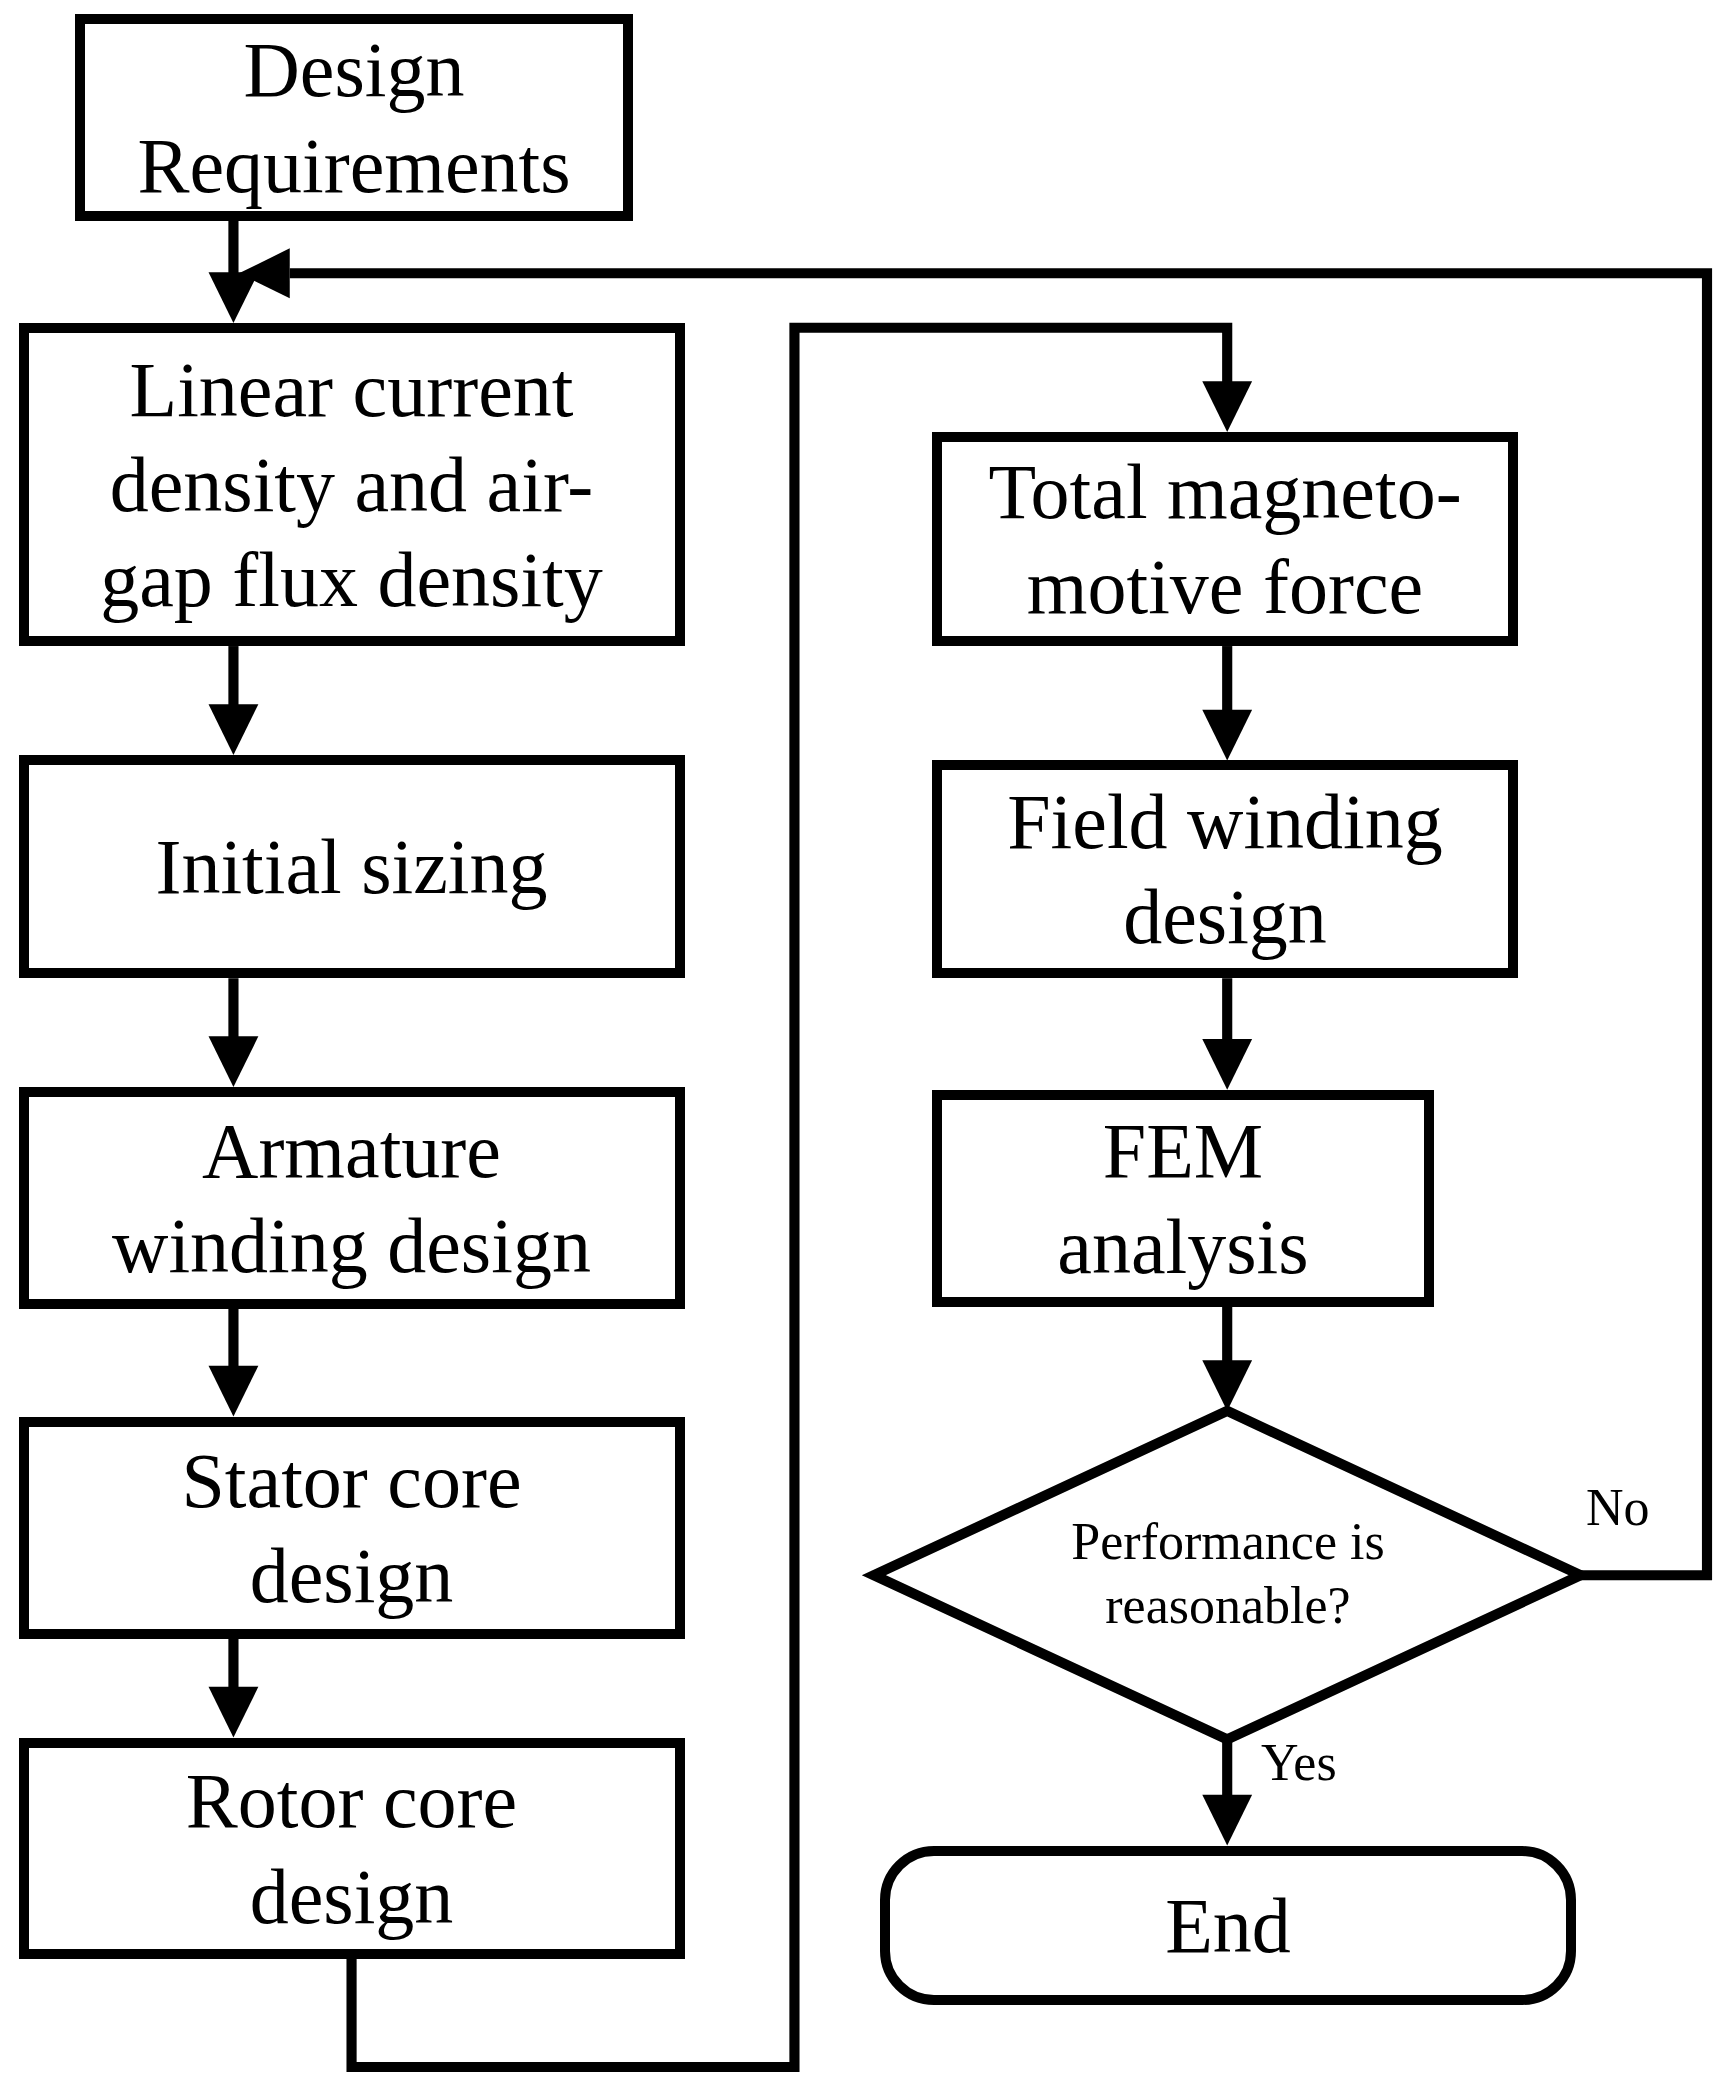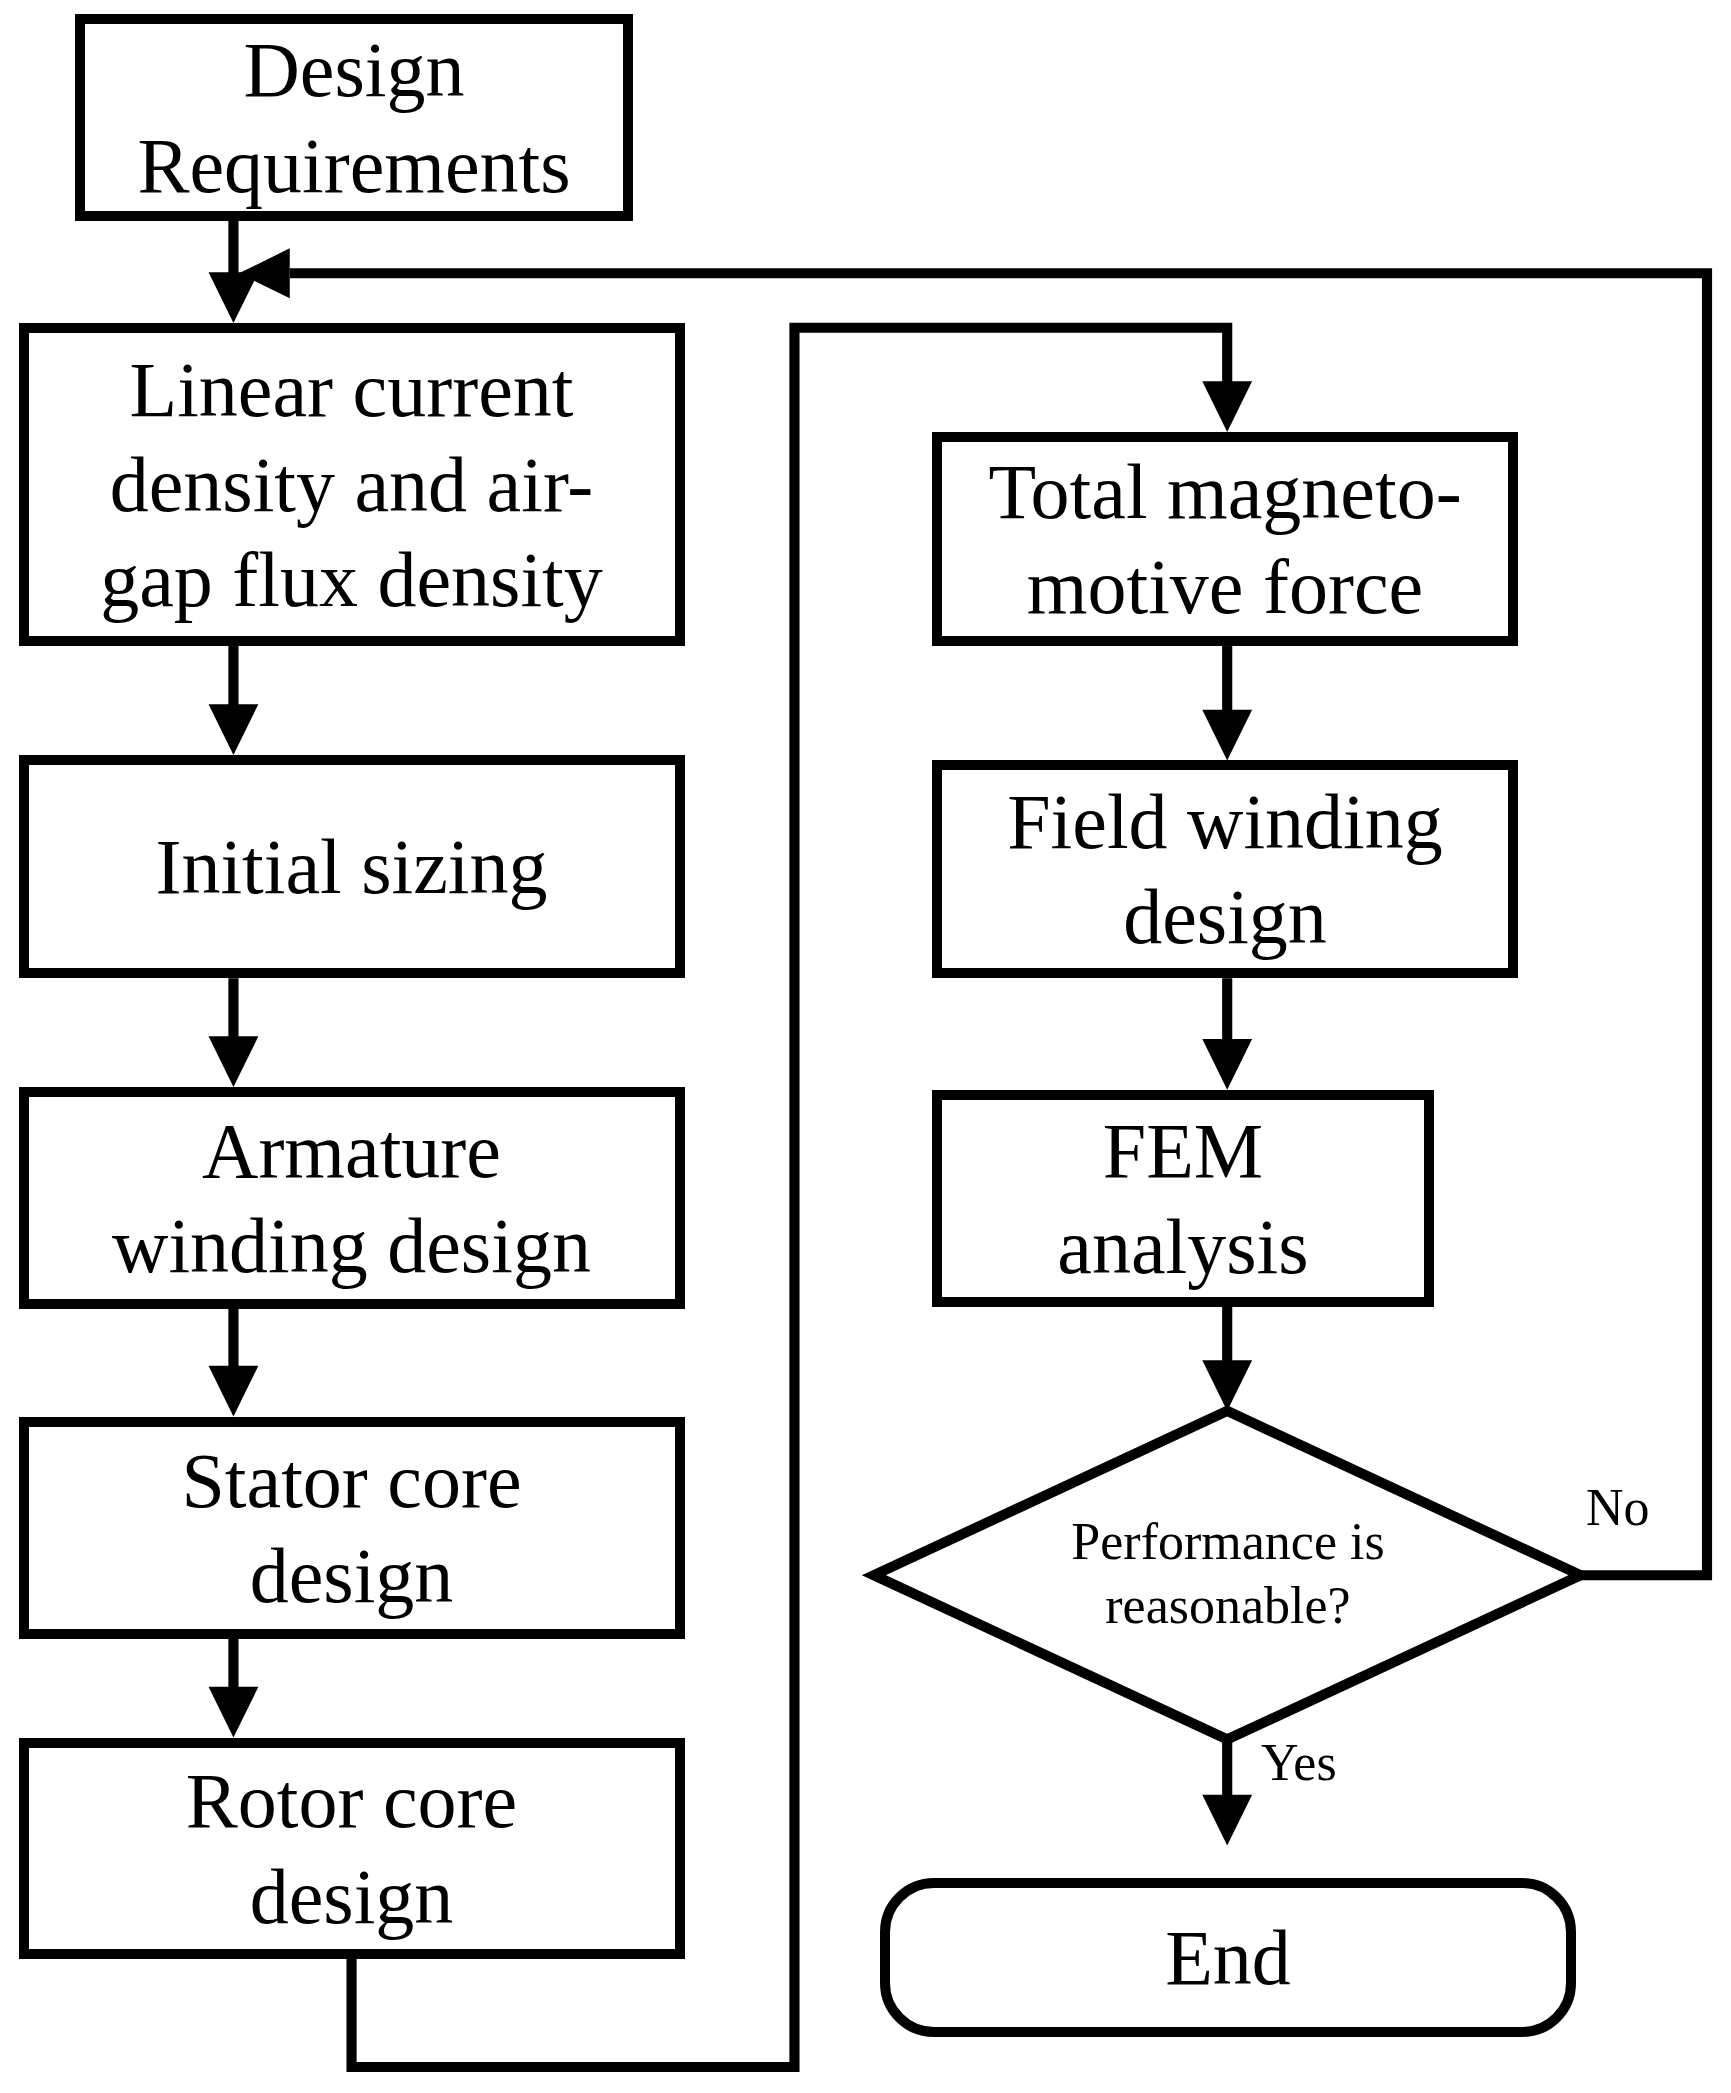--- a/index.html
+++ b/index.html
@@ -103,20 +103,20 @@
   <div class="node" style="left:18.5px; top:1738px; width:666px; height:221px; padding:0 65px;">Rotor core design</div>
 
   <div class="node" style="left:932px; top:432px; width:586px; height:214px; padding:0 28px;">Total magneto-motive force</div>
 
   <div class="node" style="left:932px; top:760px; width:586px; height:218px; padding:0 15px;">Field winding design</div>
 
   <div class="node" style="left:932px; top:1090px; width:502px; height:217px; padding:0 28px;">FEM analysis</div>
 
   <div class="diamond-label" style="left:951px; top:1472px; width:554px; height:203px;">Performance is reasonable?</div>
 
-  <div class="node node-end" style="left:880px; top:1846px; width:696px; height:159px; padding:0 28px;margin-top:32px;">End</div>
+  <div class="node node-end" style="left:880px; top:1846px; width:696px; height:159px; padding:0 28px;">End</div>
 
   <div class="edge-label" style="left:1586px; top:1482px;">No</div>
 
   <div class="edge-label" style="left:1261px; top:1737px;">Yes</div>
 
 </div>
 
 
 </body></html>

